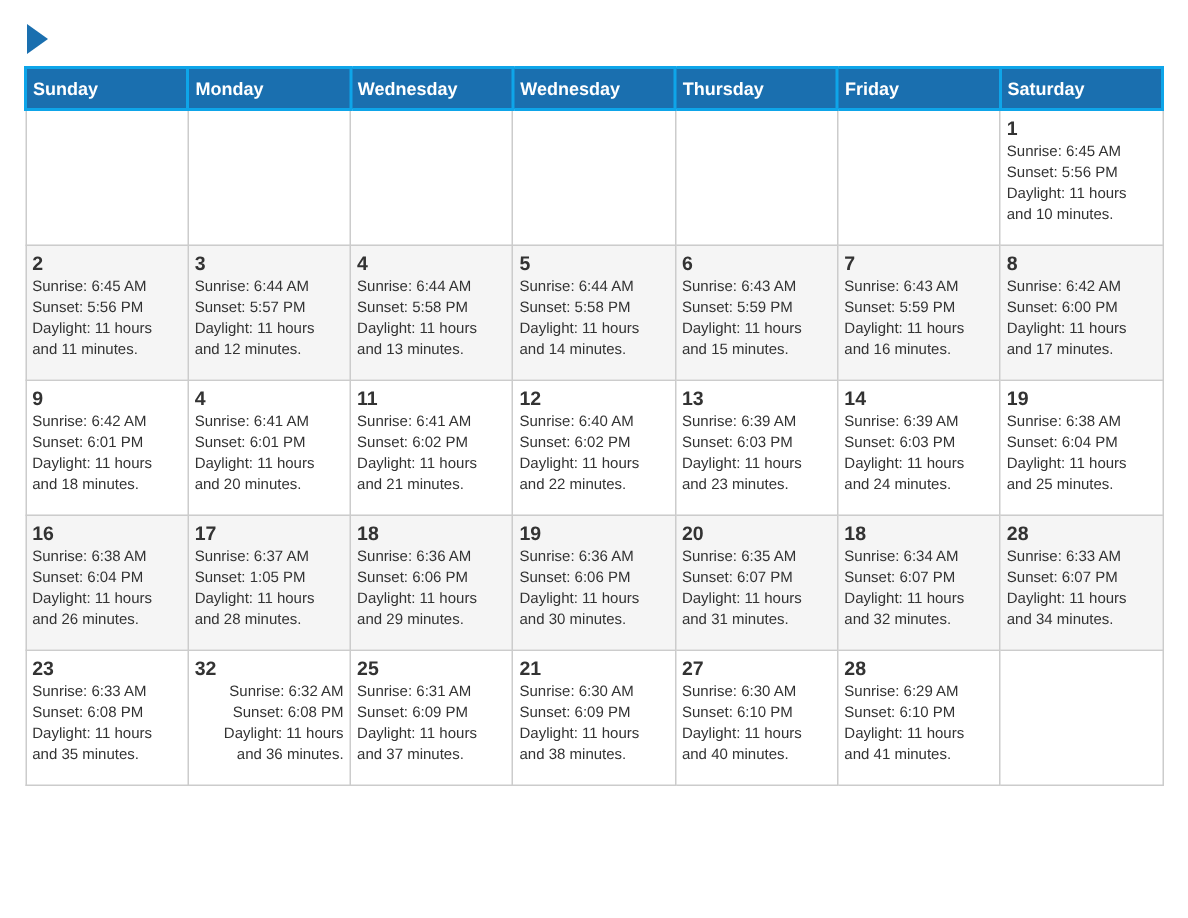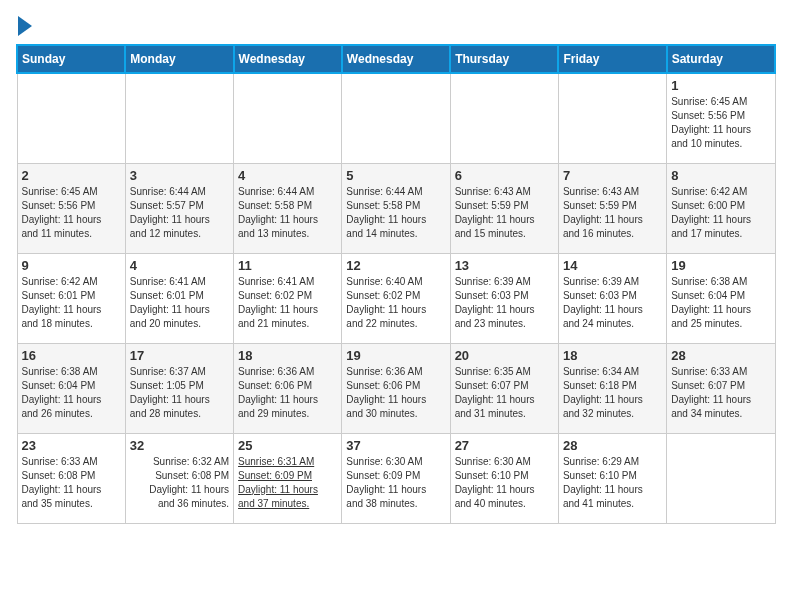--- a/index.html
+++ b/index.html
@@ -265,21 +265,21 @@
         <td>
           <span class="day-num">20</span>
           <div class="day-info" style="white-space: pre-line;">Sunrise: 6:35 AM
 Sunset: 6:07 PM
 Daylight: 11 hours
 and 31 minutes.</div>
         </td>
         <td>
           <span class="day-num">18</span>
           <div class="day-info" style="white-space: pre-line;">Sunrise: 6:34 AM
-Sunset: 6:18 PM
+Sunset: 6:07 PM
 Daylight: 11 hours
 and 32 minutes.</div>
         </td>
         <td>
           <span class="day-num">28</span>
           <div class="day-info" style="white-space: pre-line;">Sunrise: 6:33 AM
 Sunset: 6:07 PM
 Daylight: 11 hours
 and 34 minutes.</div>
         </td>
@@ -294,27 +294,27 @@
         </td>
         <td>
           <span class="day-num">32</span>
           <div class="day-info" style="white-space: pre-line; text-align: right;">Sunrise: 6:32 AM
 Sunset: 6:08 PM
 Daylight: 11 hours
 and 36 minutes.</div>
         </td>
         <td>
           <span class="day-num">25</span>
-          <div class="day-info" style="white-space: pre-line; text-decoration: underline;">Sunrise: 6:31 AM
+          <div class="day-info" style="white-space: pre-line;">Sunrise: 6:31 AM
 Sunset: 6:09 PM
 Daylight: 11 hours
 and 37 minutes.</div>
         </td>
         <td>
-          <span class="day-num">37</span>
+          <span class="day-num">21</span>
           <div class="day-info" style="white-space: pre-line;">Sunrise: 6:30 AM
 Sunset: 6:09 PM
 Daylight: 11 hours
 and 38 minutes.</div>
         </td>
         <td>
           <span class="day-num">27</span>
           <div class="day-info" style="white-space: pre-line;">Sunrise: 6:30 AM
 Sunset: 6:10 PM
 Daylight: 11 hours

